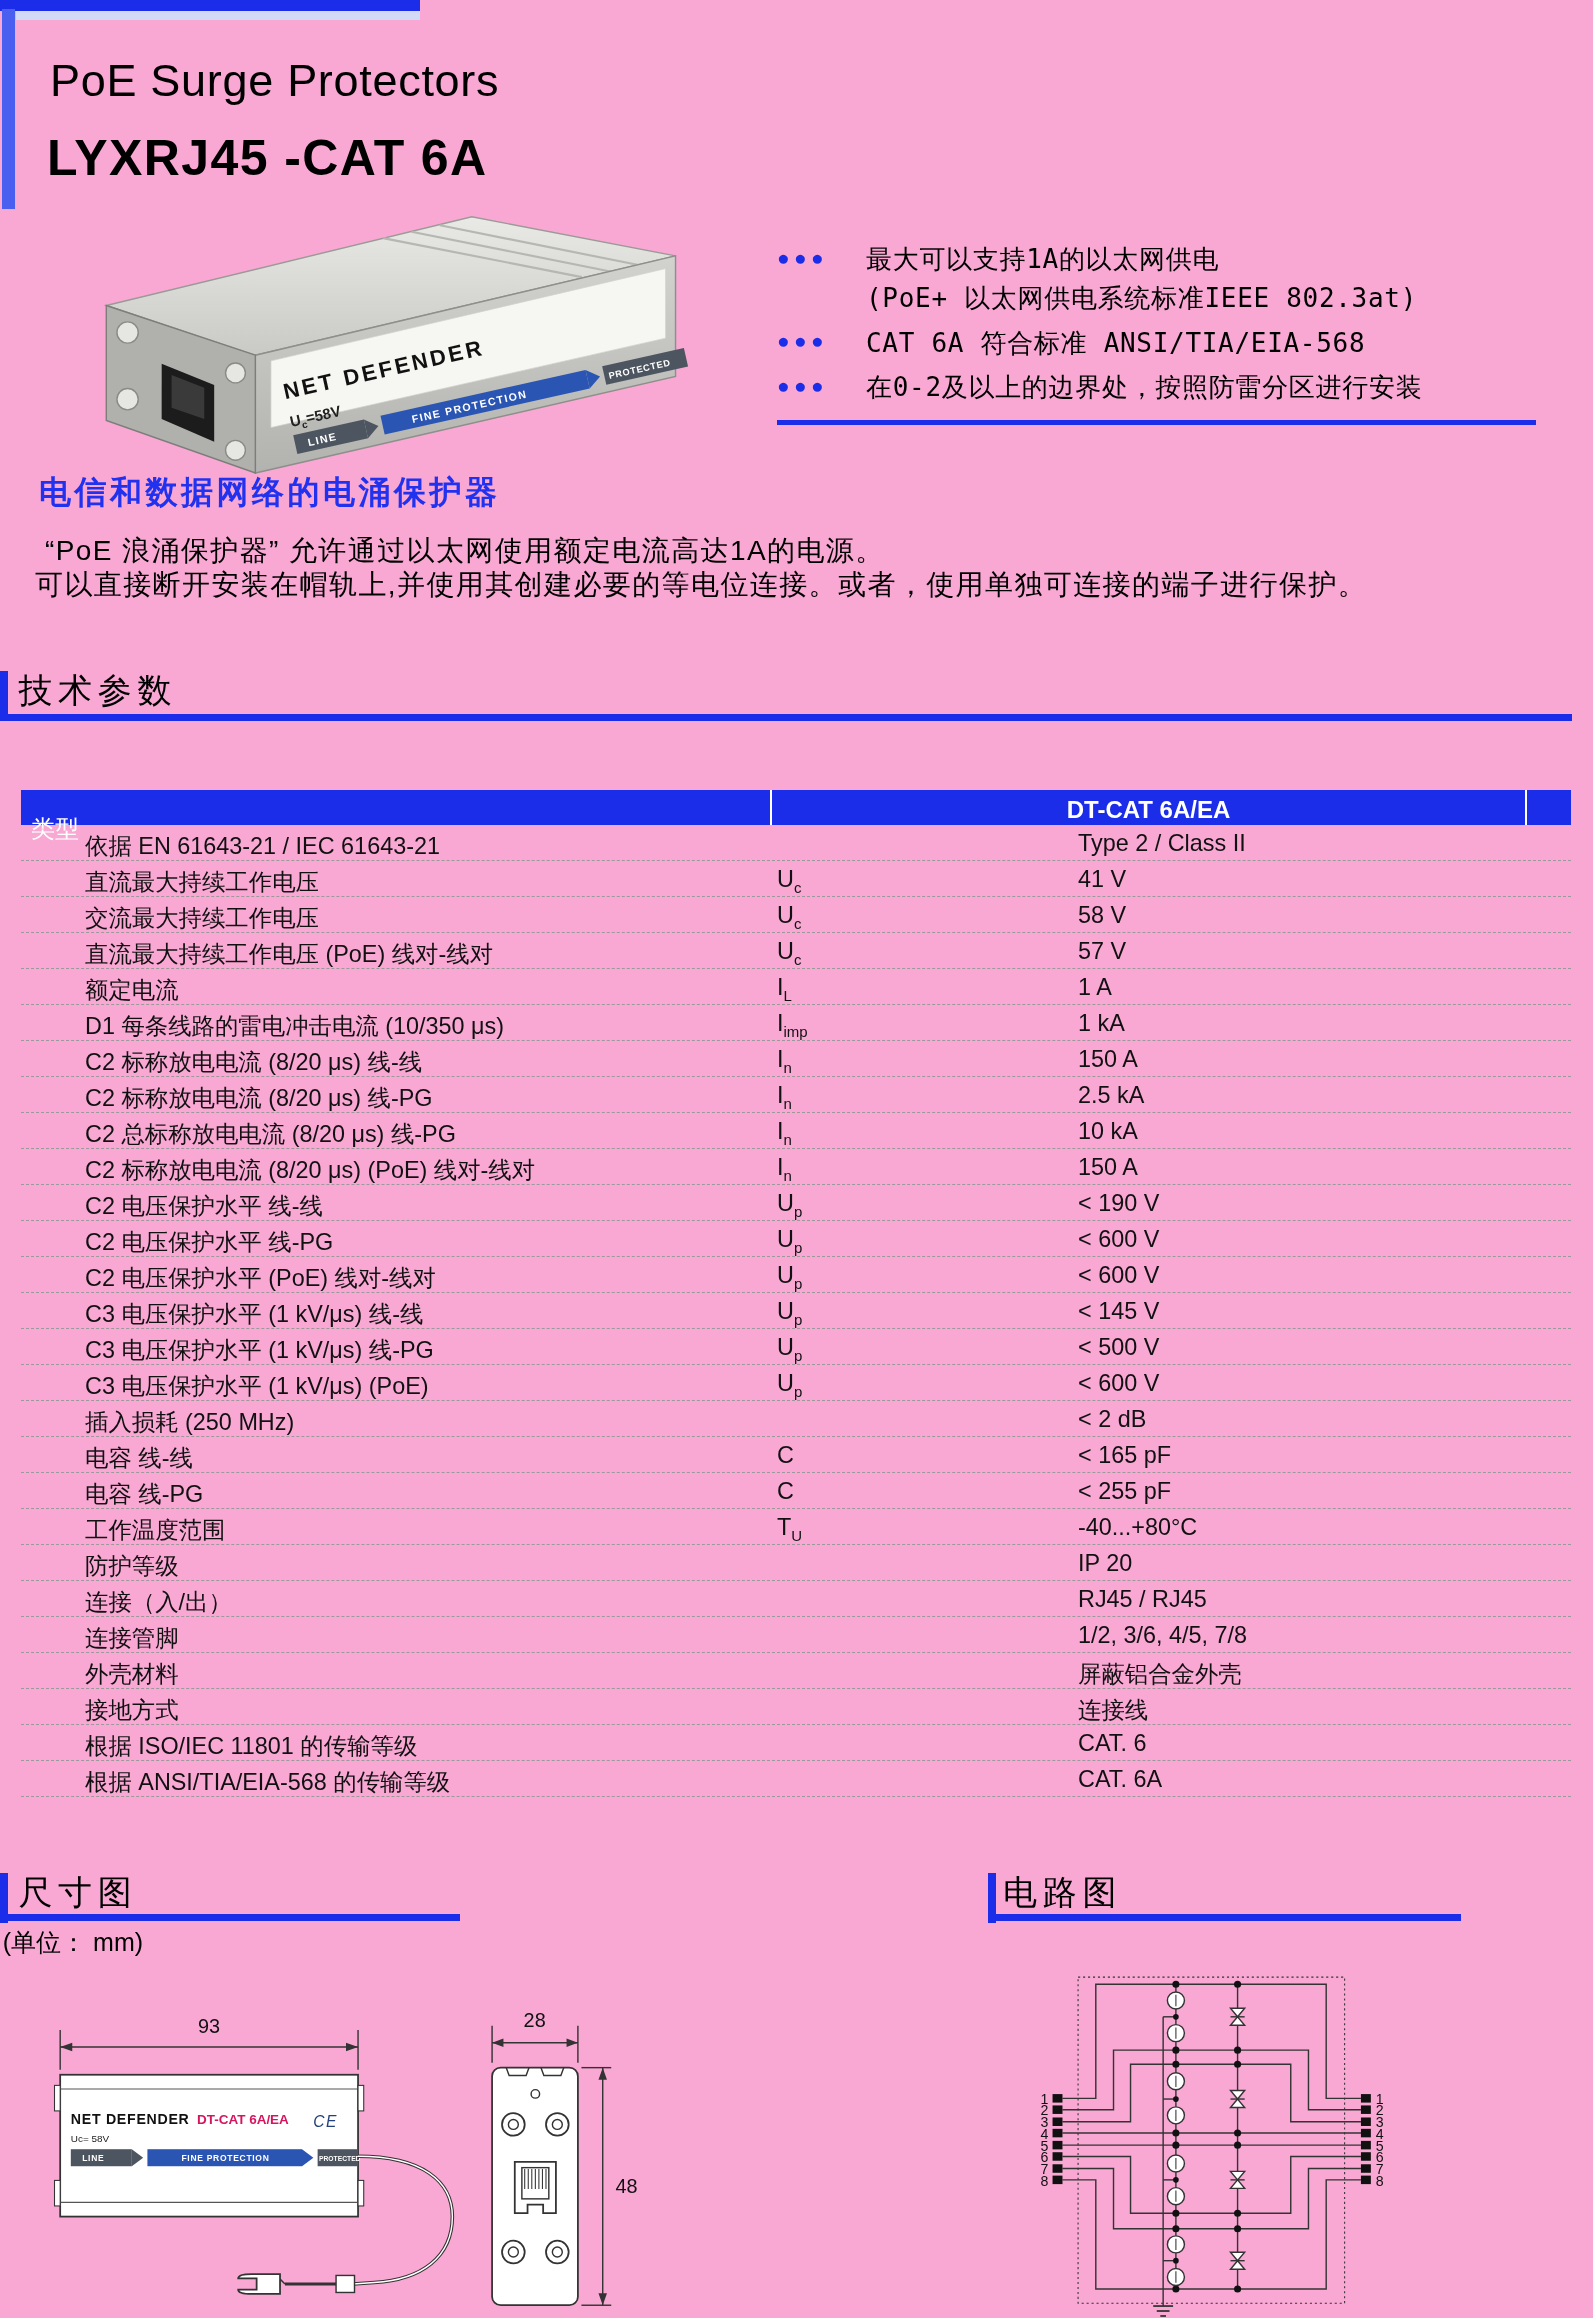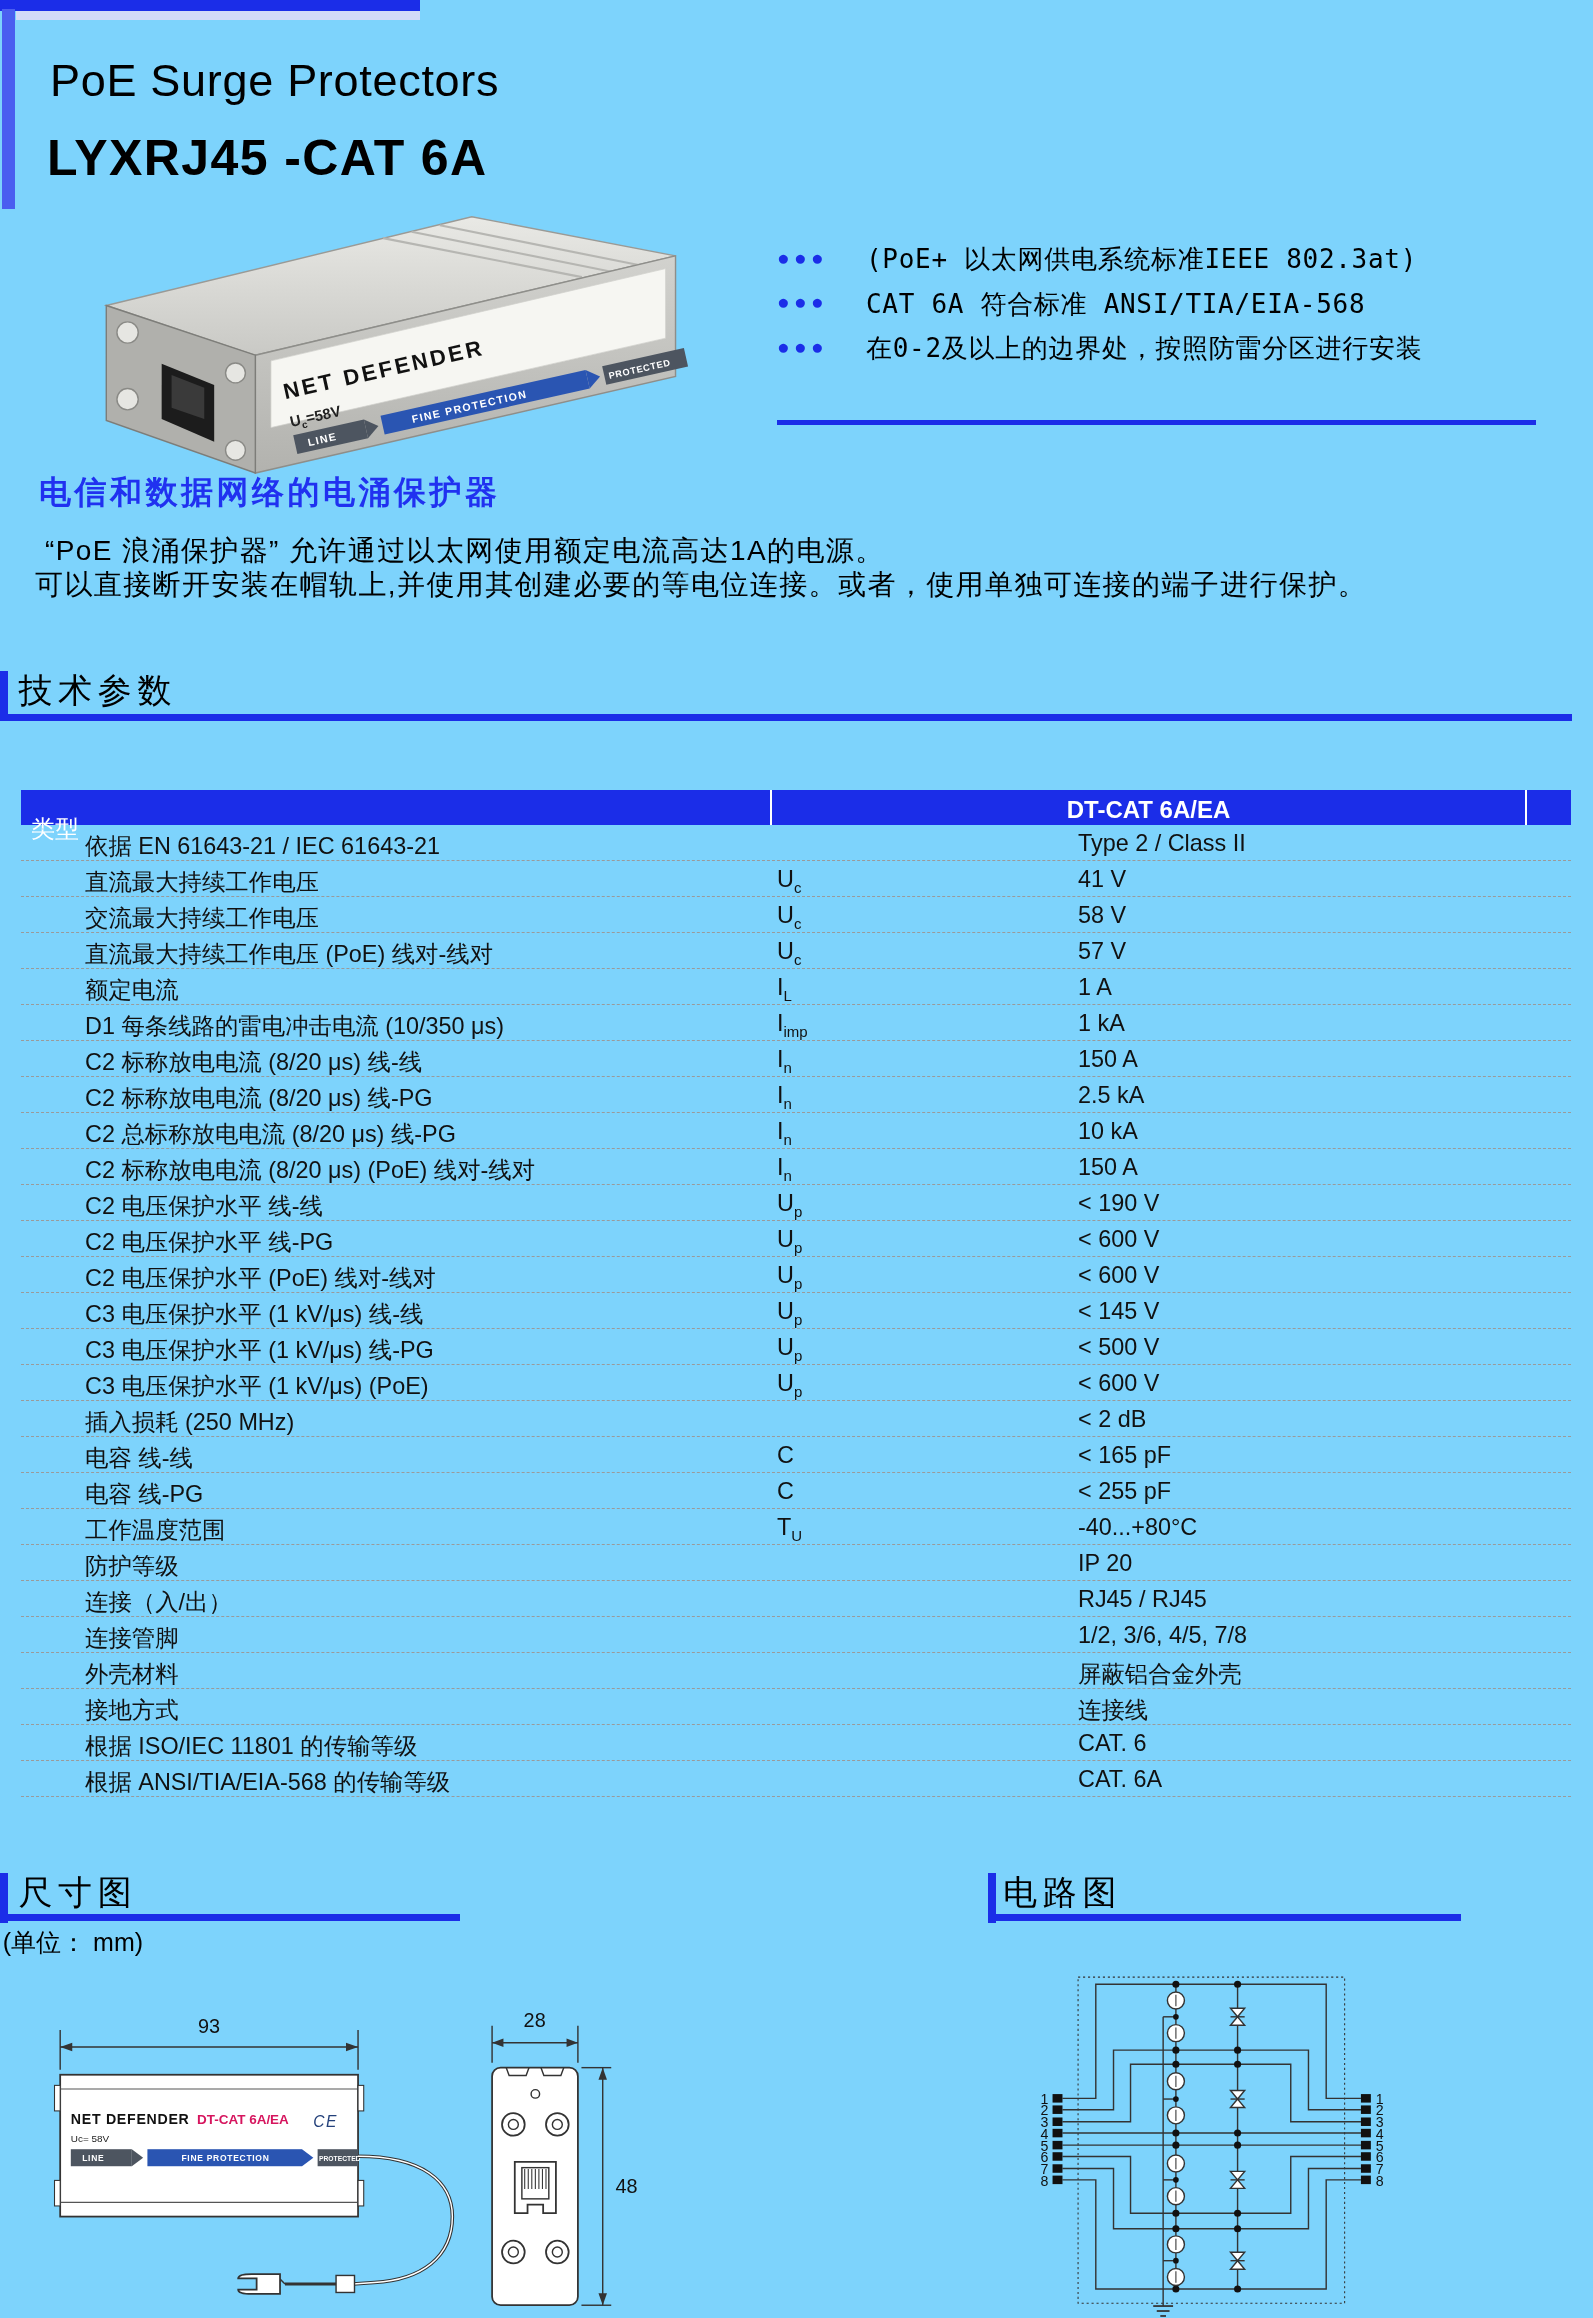--- a/index.html
+++ b/index.html
@@ -1,16 +1,16 @@
 <!DOCTYPE html>
 <html style="font-size:11.4px"><head>
 <meta charset="utf-8">
 <style>
   html,body{margin:0;padding:0;background:#ffffff;}
-  #page{position:relative;width:1594px;height:2319px;background:#7dd3fc;overflow:hidden;
+  #page{position:relative;width:1594px;height:2319px;background:#f9a8d4;overflow:hidden;
         font-family:"Liberation Sans","DejaVu Sans",sans-serif;color:#111;}
   .abs{position:absolute;}
 
   
   .topbar{left:0;top:0;width:420px;height:10.6px;background:#1b2de8;}
   .topstrip{left:15.6px;top:10.6px;width:404px;height:9.2px;background:#d3daf8;}
   .vbar{left:2.1px;top:9.2px;width:12.8px;height:200px;background:#4a5ef0;}
   .title{left:50px;top:55px;font-size:45px;letter-spacing:0.7px;color:#000;}
   .model{left:47px;top:129px;font-size:50px;font-weight:bold;letter-spacing:1.4px;color:#000;}
 
@@ -101,20 +101,21 @@
       <text x="18" y="72" font-size="15" font-weight="bold" fill="#fff" letter-spacing="2">LINE</text>
       <text x="168" y="72" font-size="15" font-weight="bold" fill="#fff" letter-spacing="2">FINE PROTECTION</text>
       <text x="452" y="72" font-size="13" font-weight="bold" fill="#fff" letter-spacing="1">PROTECTED</text>
     </g>
   </svg>
 
   <div class="abs feature-list" id="feature-list">
       <div class="feature">
         <span class="marker">●●●</span>
         <div class="lines">
+          <div>最大可以支持1A的以太网供电</div>
           <div>(PoE+ 以太网供电系统标准IEEE 802.3at)</div>
         </div>
       </div>
       <div class="feature">
         <span class="marker">●●●</span>
         <div class="lines">
           <div>CAT 6A 符合标准 ANSI/TIA/EIA-568</div>
         </div>
       </div>
       <div class="feature">

